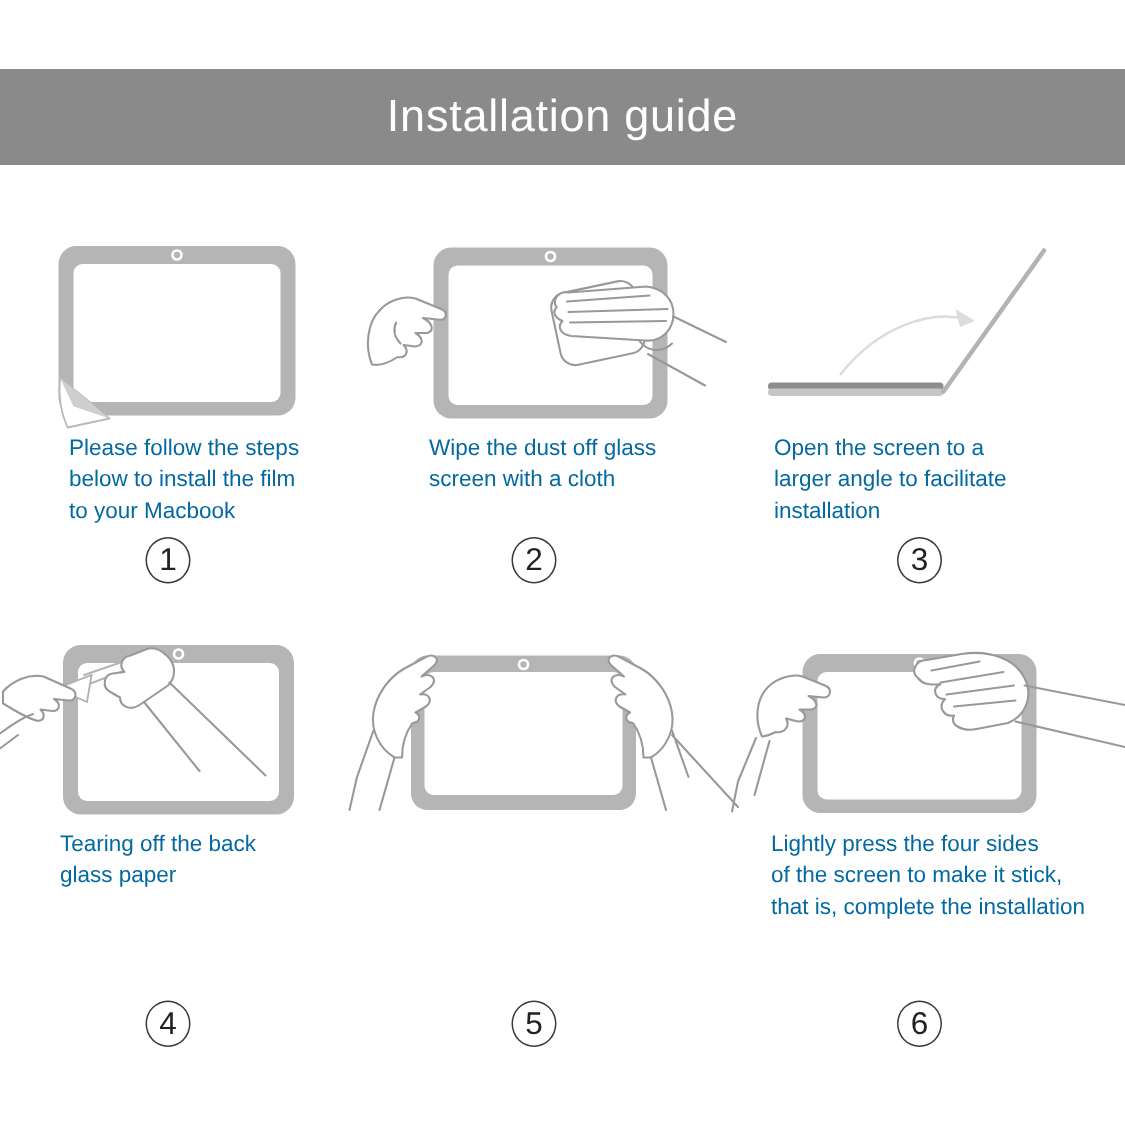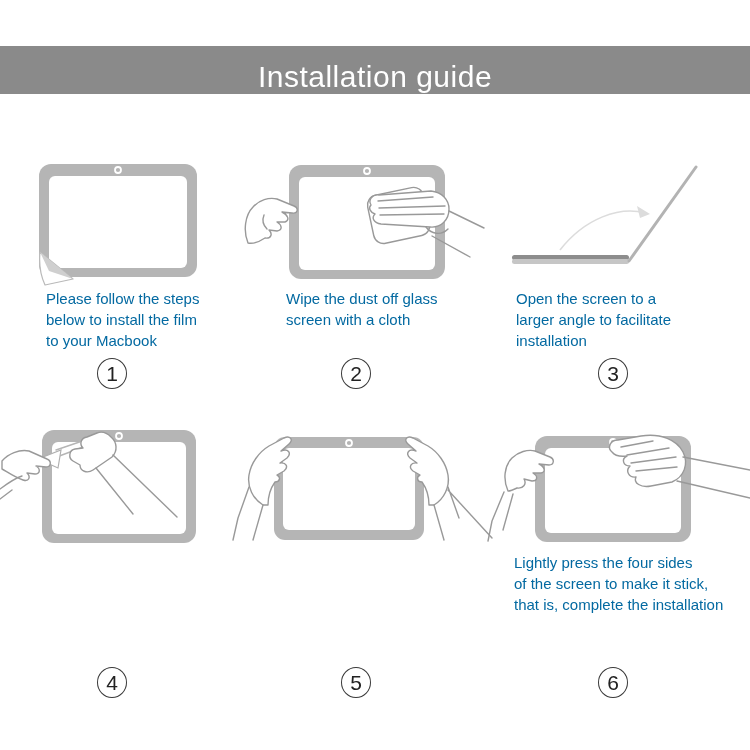--- a/index.html
+++ b/index.html
@@ -1,21 +1,21 @@
 <!DOCTYPE html>
 <html><head>
 <meta charset="utf-8">
 <style>
   html,body{margin:0;padding:0;}
   body{background:#fff;font-family:"Liberation Sans","DejaVu Sans",sans-serif;}
   .page{position:relative;width:750px;height:750px;background:#ffffff;overflow:hidden;}
 
   .banner{
-    position:absolute;left:0;top:46px;width:750px;height:48px;
-    background:#8a8a8a;display:flex;align-items:flex-end;justify-content:center;
+    position:absolute;left:0;top:46px;width:750px;height:64px;
+    background:#8a8a8a;display:flex;align-items:center;justify-content:center;
   }
   .banner-title{
     color:#ffffff;font-size:30px;font-weight:400;letter-spacing:0.5px;
   }
 
   .art{position:absolute;left:0;top:0;width:750px;height:750px;pointer-events:none;}
 
   .hand{fill:#ffffff;stroke:#999999;stroke-width:1.4;stroke-linejoin:round;stroke-linecap:round;}
   .line{fill:none;stroke:#999999;stroke-width:1.4;stroke-linecap:round;stroke-linejoin:round;}
   .line2{fill:none;stroke:#b5b5b5;stroke-width:1.4;stroke-linecap:round;}
@@ -137,20 +137,22 @@
   </svg>
 
   <div class="caption cap1">Please follow the steps
 below to install the film
 to your Macbook</div>
   <div class="caption cap2">Wipe the dust off glass
 screen with a cloth</div>
   <div class="caption cap3">Open the screen to a
 larger angle to facilitate
 installation</div>
+  <div class="caption cap4">Tearing off the back
+glass paper</div>
   <div class="caption cap6">Lightly press the four sides
 of the screen to make it stick,
 that is, complete the installation</div>
 
   <div class="badge b1">1</div>
   <div class="badge b2">2</div>
   <div class="badge b3">3</div>
   <div class="badge b4">4</div>
   <div class="badge b5">5</div>
   <div class="badge b6">6</div>

